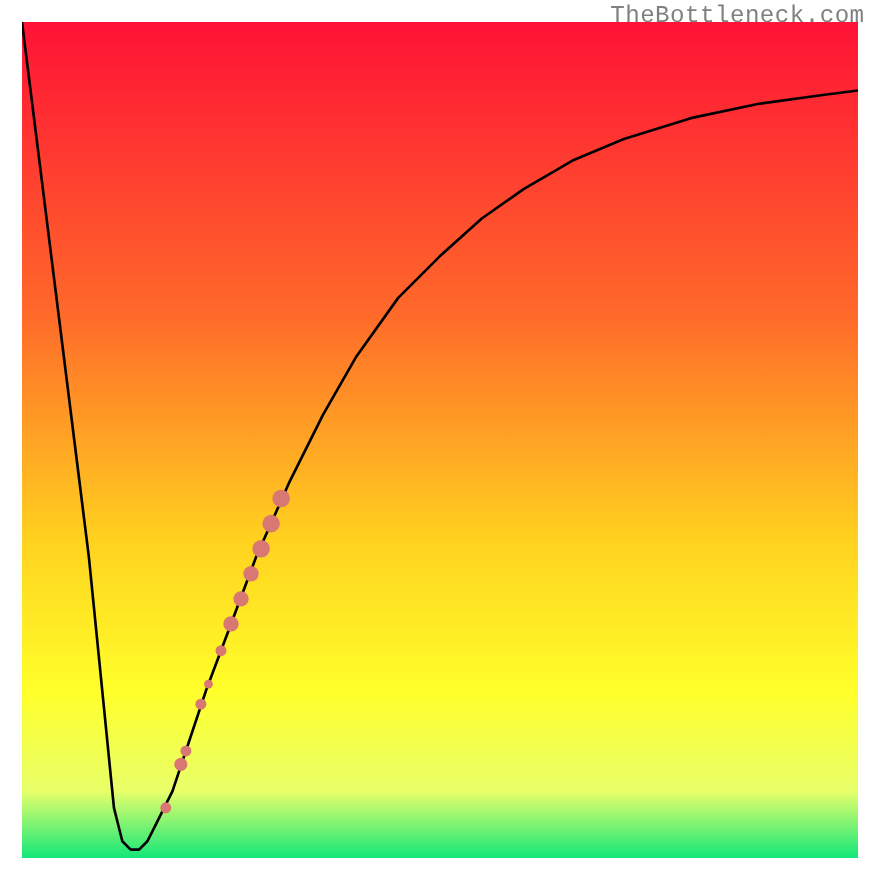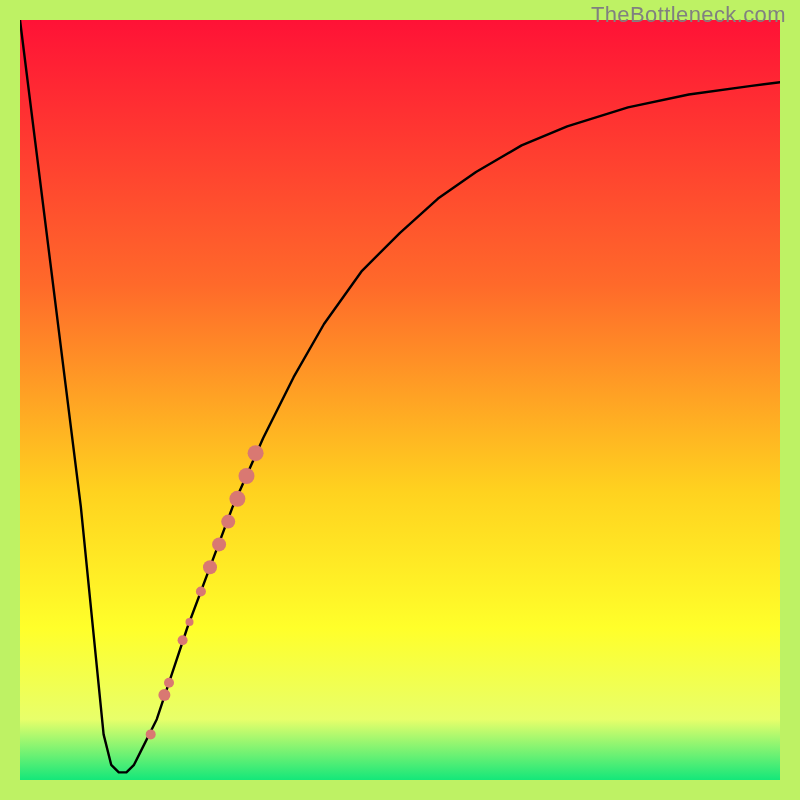--- a/index.html
+++ b/index.html
@@ -8,21 +8,22 @@
     width: 800px;
     height: 800px;
     overflow: hidden;
     background: #000;
     font-family: Arial, Helvetica, sans-serif;
   }
   .frame {
     position: absolute;
     left: 0; top: 0;
     width: 800px; height: 800px;
-    background: #bef264;
+    background: #ffffff;
+    font-family: Liberation Mono, monospace;
   }
   .plot {
     position: absolute;
     left: 20px;
     top: 20px;
     width: 760px;
     height: 760px;
     overflow: hidden;
   }
   .attribution {

